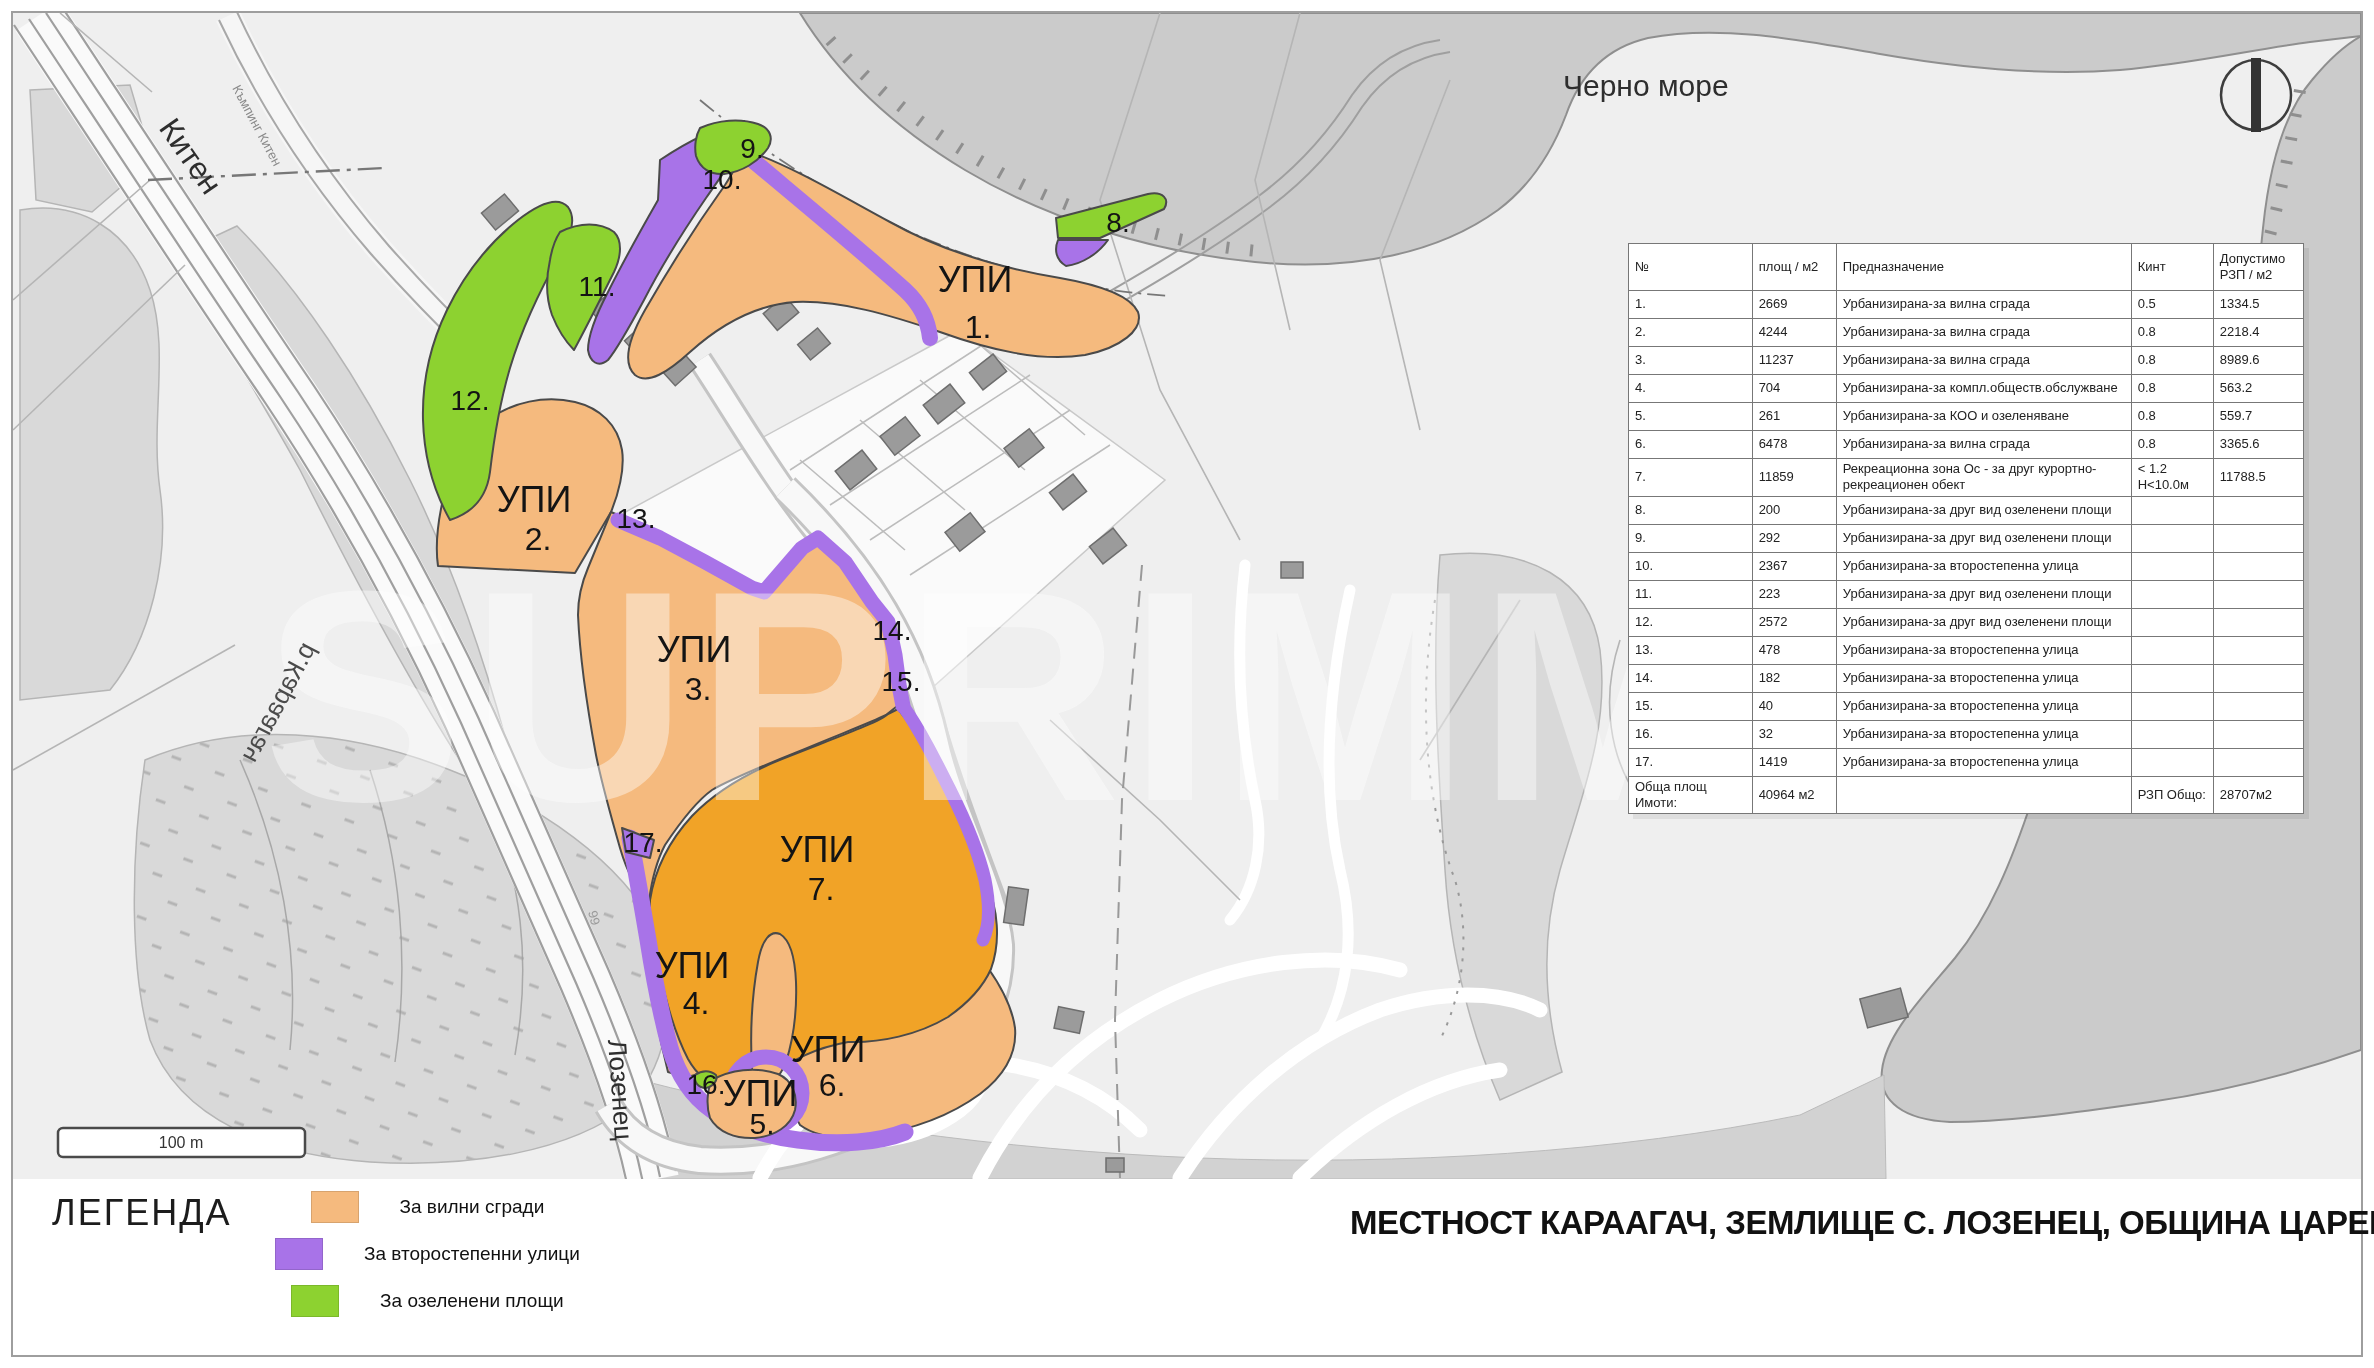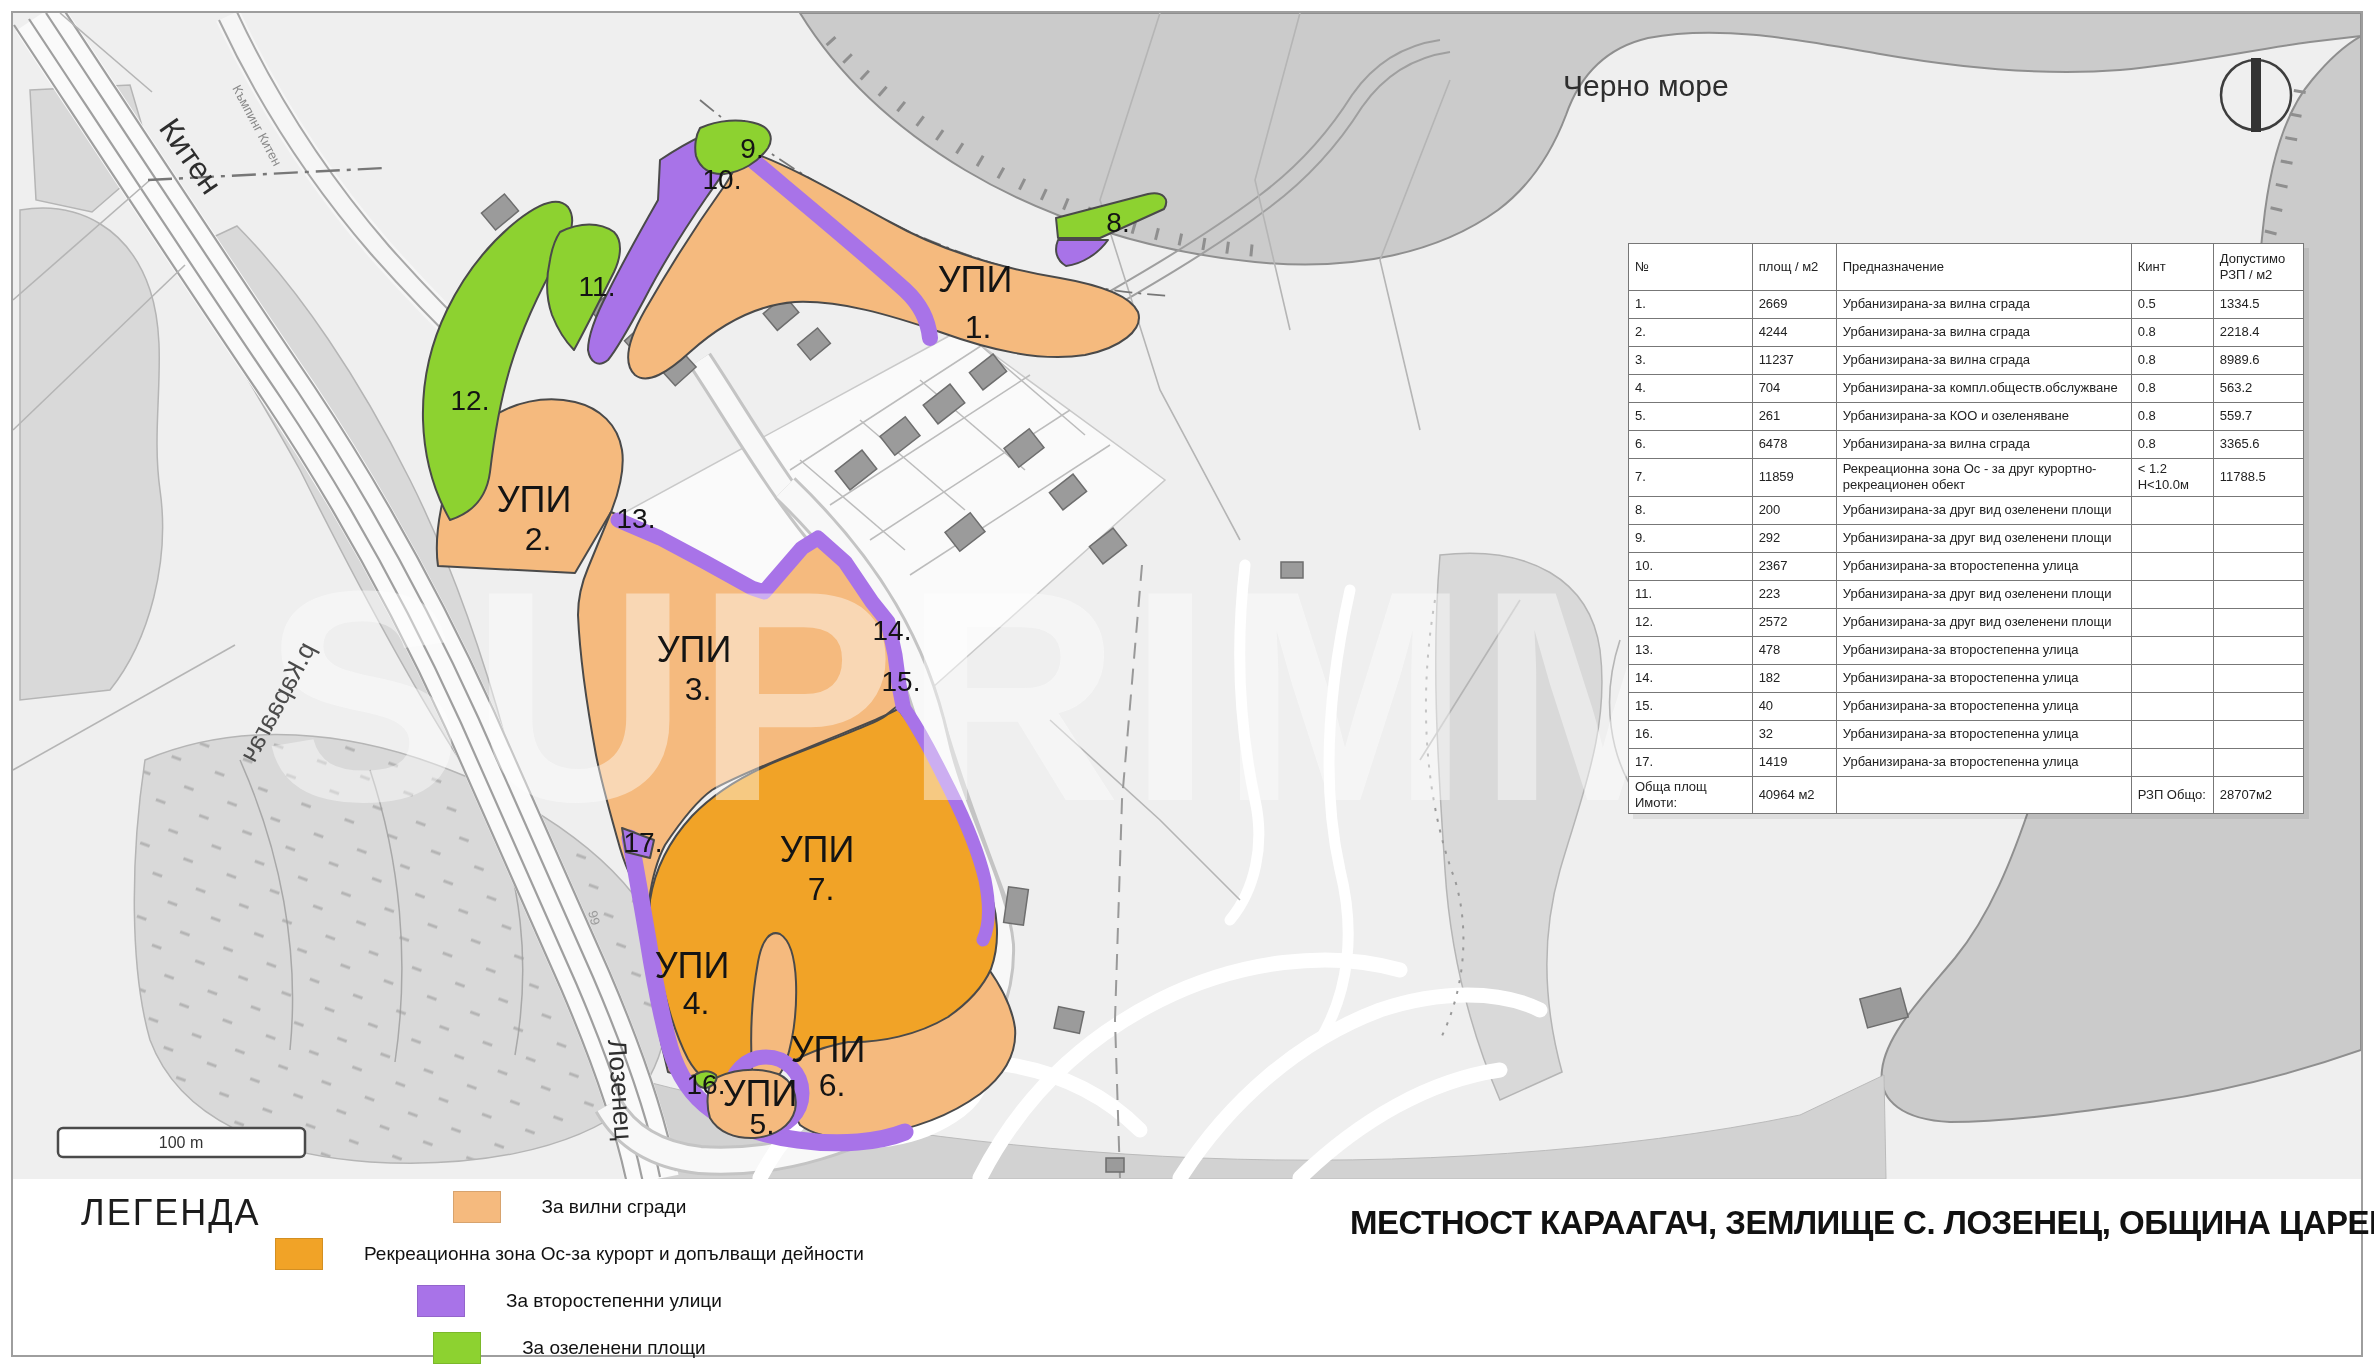--- a/index.html
+++ b/index.html
@@ -11,21 +11,21 @@
           border-collapse:collapse;table-layout:fixed;
           box-shadow:5px 5px 0 rgba(0,0,0,0.07);}
   .ptable td,.ptable th{border:1px solid #777;font-size:13px;font-weight:normal;color:#222;
           padding:2px 6px;text-align:left;vertical-align:middle;white-space:pre-line;line-height:1.25;}
   .ptable thead th{height:42px;}
   .ptable tbody td{height:23px;}
   .ptable .c0{width:122px}.ptable .c1{width:83px}.ptable .c2{width:291px}
   .ptable .c3{width:81px}.ptable .c4{width:89px}
   .ptable tfoot td{height:20px;}
   
-  .legend-title{position:absolute;left:81px;top:1192px;font-size:36px;color:#1c1c1c;
+  .legend-title{position:absolute;left:52px;top:1192px;font-size:36px;color:#1c1c1c;
           letter-spacing:2px;font-weight:500;}
   .legend-items{position:absolute;left:275px;top:1191px;}
   .legend-row{display:flex;align-items:center;height:32px;margin-bottom:15px;justify-content:center;}
   .legend-swatch{width:48px;height:32px;margin-right:41px;border:1px solid rgba(0,0,0,0.12);
           box-sizing:border-box;flex:0 0 48px;}
   .legend-label{font-size:19px;color:#111;white-space:nowrap;}
   
   .map-title{position:absolute;left:1350px;top:1204px;width:996px;text-align:right;
           padding-right:0;font-size:33px;font-weight:bold;color:#111;white-space:nowrap;
           letter-spacing:-0.5px;}
@@ -422,24 +422,20 @@
   </tfoot>
 </table>
 
 <div class="legend-title">ЛЕГЕНДА</div>
 <div class="legend-items">
       <div class="legend-row">
         <div class="legend-swatch" style="background: rgb(245, 186, 126);"></div>
         <span class="legend-label">За вилни сгради</span>
       </div>
       <div class="legend-row">
-        <div class="legend-swatch" style="background: rgb(241, 163, 39);"></div>
-        <span class="legend-label">Рекреационна зона Ос-за курорт и допълващи дейности</span>
-      </div>
-      <div class="legend-row">
         <div class="legend-swatch" style="background: rgb(168, 115, 232);"></div>
         <span class="legend-label">За второстепенни улици</span>
       </div>
       <div class="legend-row">
         <div class="legend-swatch" style="background: rgb(141, 210, 48);"></div>
         <span class="legend-label">За озеленени площи</span>
       </div>
     </div>
 
 <div class="map-title">МЕСТНОСТ КАРААГАЧ, ЗЕМЛИЩЕ С. ЛОЗЕНЕЦ, ОБЩИНА ЦАРЕВО</div>

